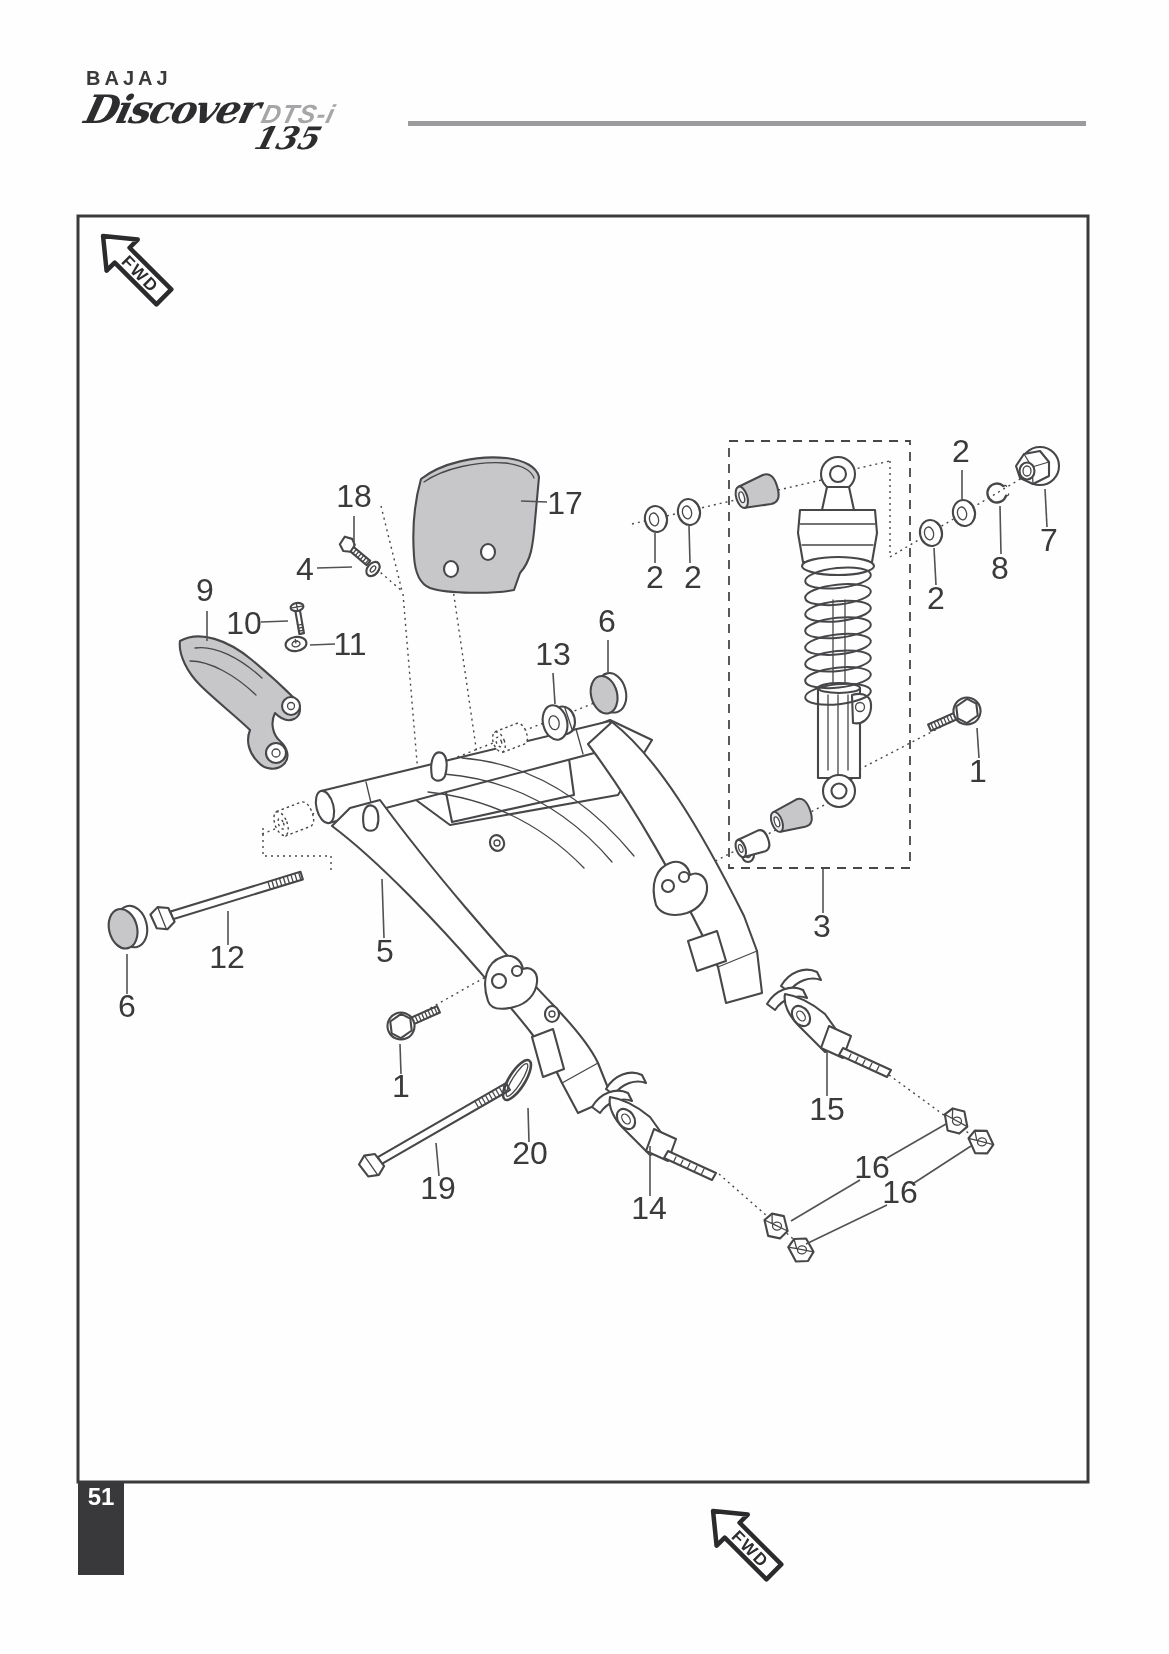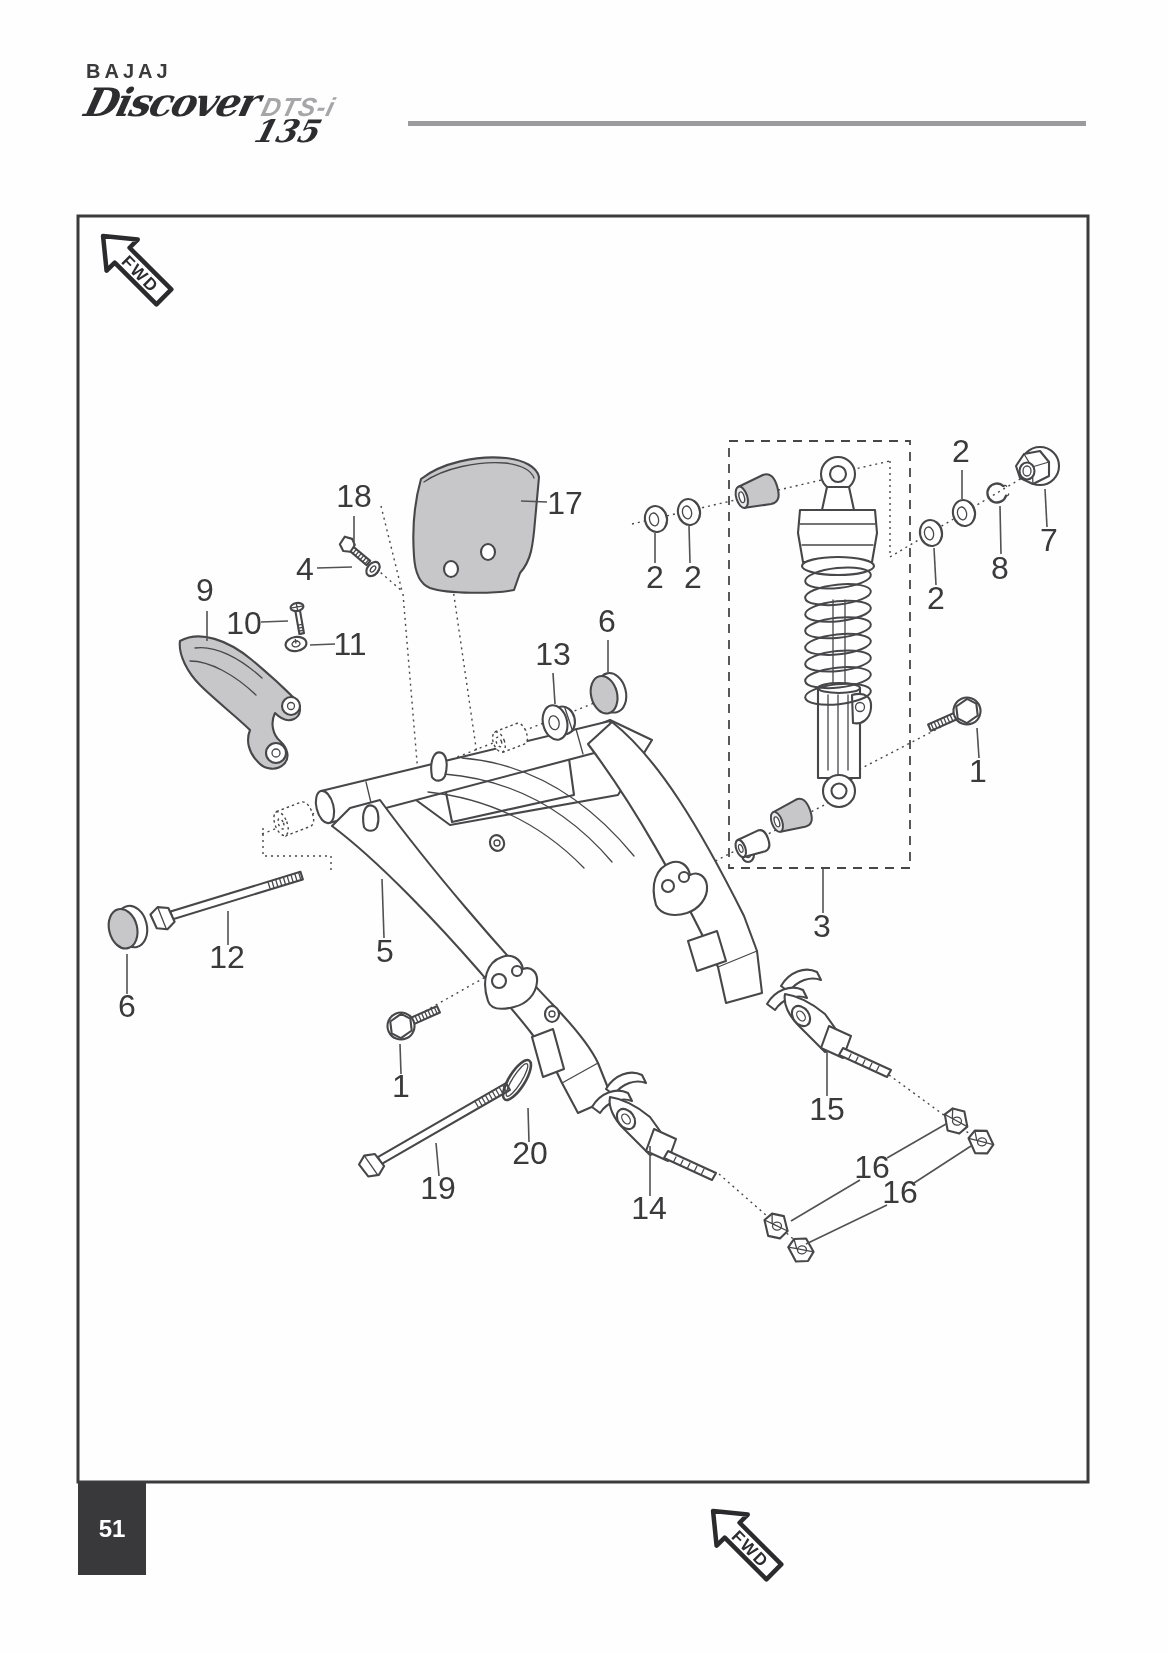--- a/index.html
+++ b/index.html
@@ -5,33 +5,33 @@
   :root{
     --ink:#3a3a3c;
     --line:#47474a;
     --shade:#c7c7c9;
     --rule:#9b9b9e;
   }
   html,body{margin:0;padding:0;background:#e8e8e8;}
   .page{position:relative;width:1169px;height:1654px;background:#fefefe;overflow:hidden;
         font-family:"Liberation Sans",sans-serif;}
   
-  .logo{position:absolute;left:86px;top:60px;color:var(--ink);}
+  .logo{position:absolute;left:86px;top:67px;color:var(--ink);}
   .bajaj{font-weight:bold;font-size:20px;letter-spacing:4px;}
   .script-row{margin-top:-4px;white-space:nowrap;}
   .discover{display:inline-block;font-family:"DejaVu Serif",serif;font-style:italic;font-weight:bold;
             font-size:39px;transform:skewX(-14deg);letter-spacing:-2px;color:#2d2d30;}
   .dtsi{display:inline-block;font-style:italic;font-weight:bold;font-size:26px;color:#a6a6a9;
         transform:skewX(-14deg);margin-left:4px;letter-spacing:1px;}
   .one35{font-family:"DejaVu Serif",serif;font-style:italic;font-weight:bold;font-size:31px;
          transform:skewX(-16deg);margin:-12px 0 0 170px;color:#2d2d30;width:120px;}
   .rule{position:absolute;left:408px;top:121px;width:678px;height:5px;background:var(--rule);}
   
-  .pagenum{position:absolute;left:78px;top:1483px;width:68px;height:92px;background:#39393c;
-           color:#fff;font-weight:bold;font-size:24px;display:flex;align-items:center;justify-content:center;}
+  .pagenum{position:absolute;left:78px;top:1483px;width:46px;height:92px;background:#39393c;
+           color:#fff;font-weight:bold;font-size:24px;display:flex;justify-content:center;}
   
   .caption{position:absolute;left:797px;top:1527px;font-weight:bold;font-size:27px;color:var(--ink);
            letter-spacing:.5px;word-spacing:9px;white-space:nowrap;}
   
   svg{position:absolute;left:0;top:0;width:1169px;height:1654px;}
   .ln{fill:none;stroke:var(--line);stroke-width:2;stroke-linecap:round;stroke-linejoin:round;}
   .thin{fill:none;stroke:var(--line);stroke-width:1.3;stroke-linecap:round;}
   .pt{fill:#fff;stroke:var(--line);stroke-width:2.1;stroke-linejoin:round;}
   .sh{fill:var(--shade);stroke:var(--line);stroke-width:2.1;stroke-linejoin:round;}
   .dot{fill:none;stroke:var(--line);stroke-width:1.4;stroke-dasharray:2 4;}

